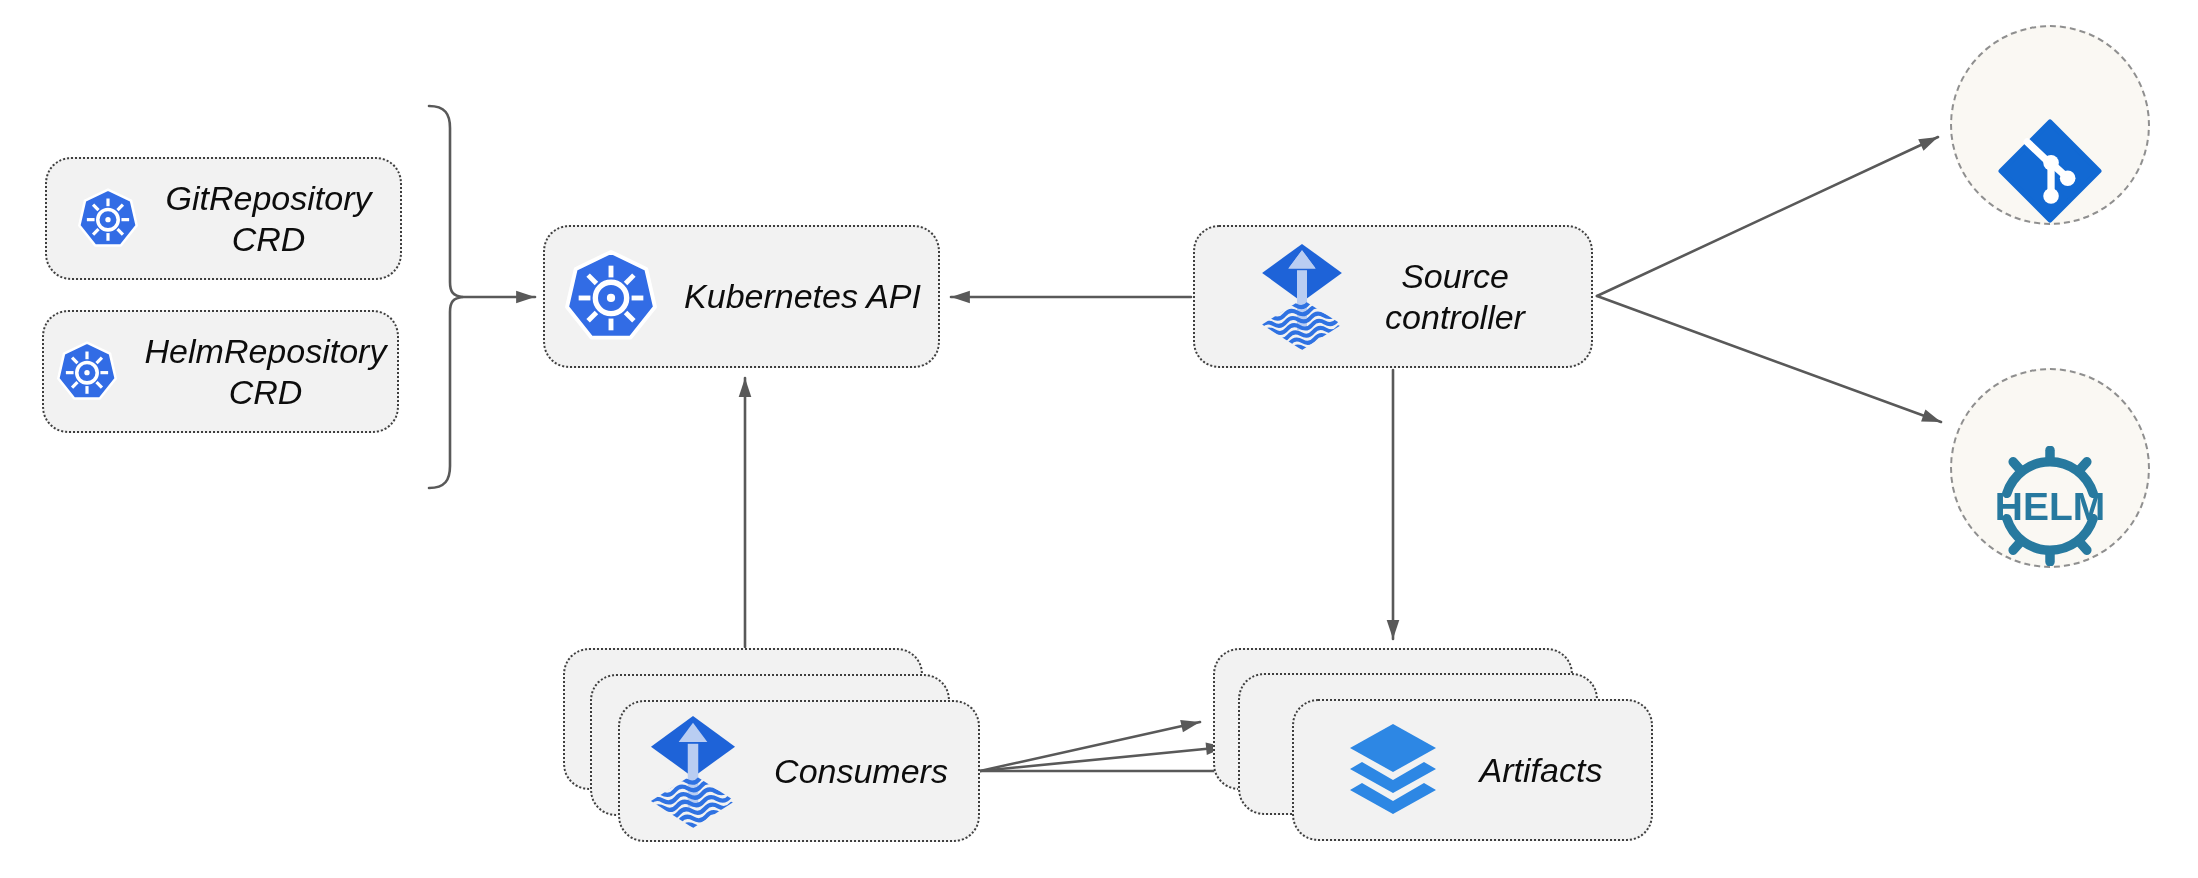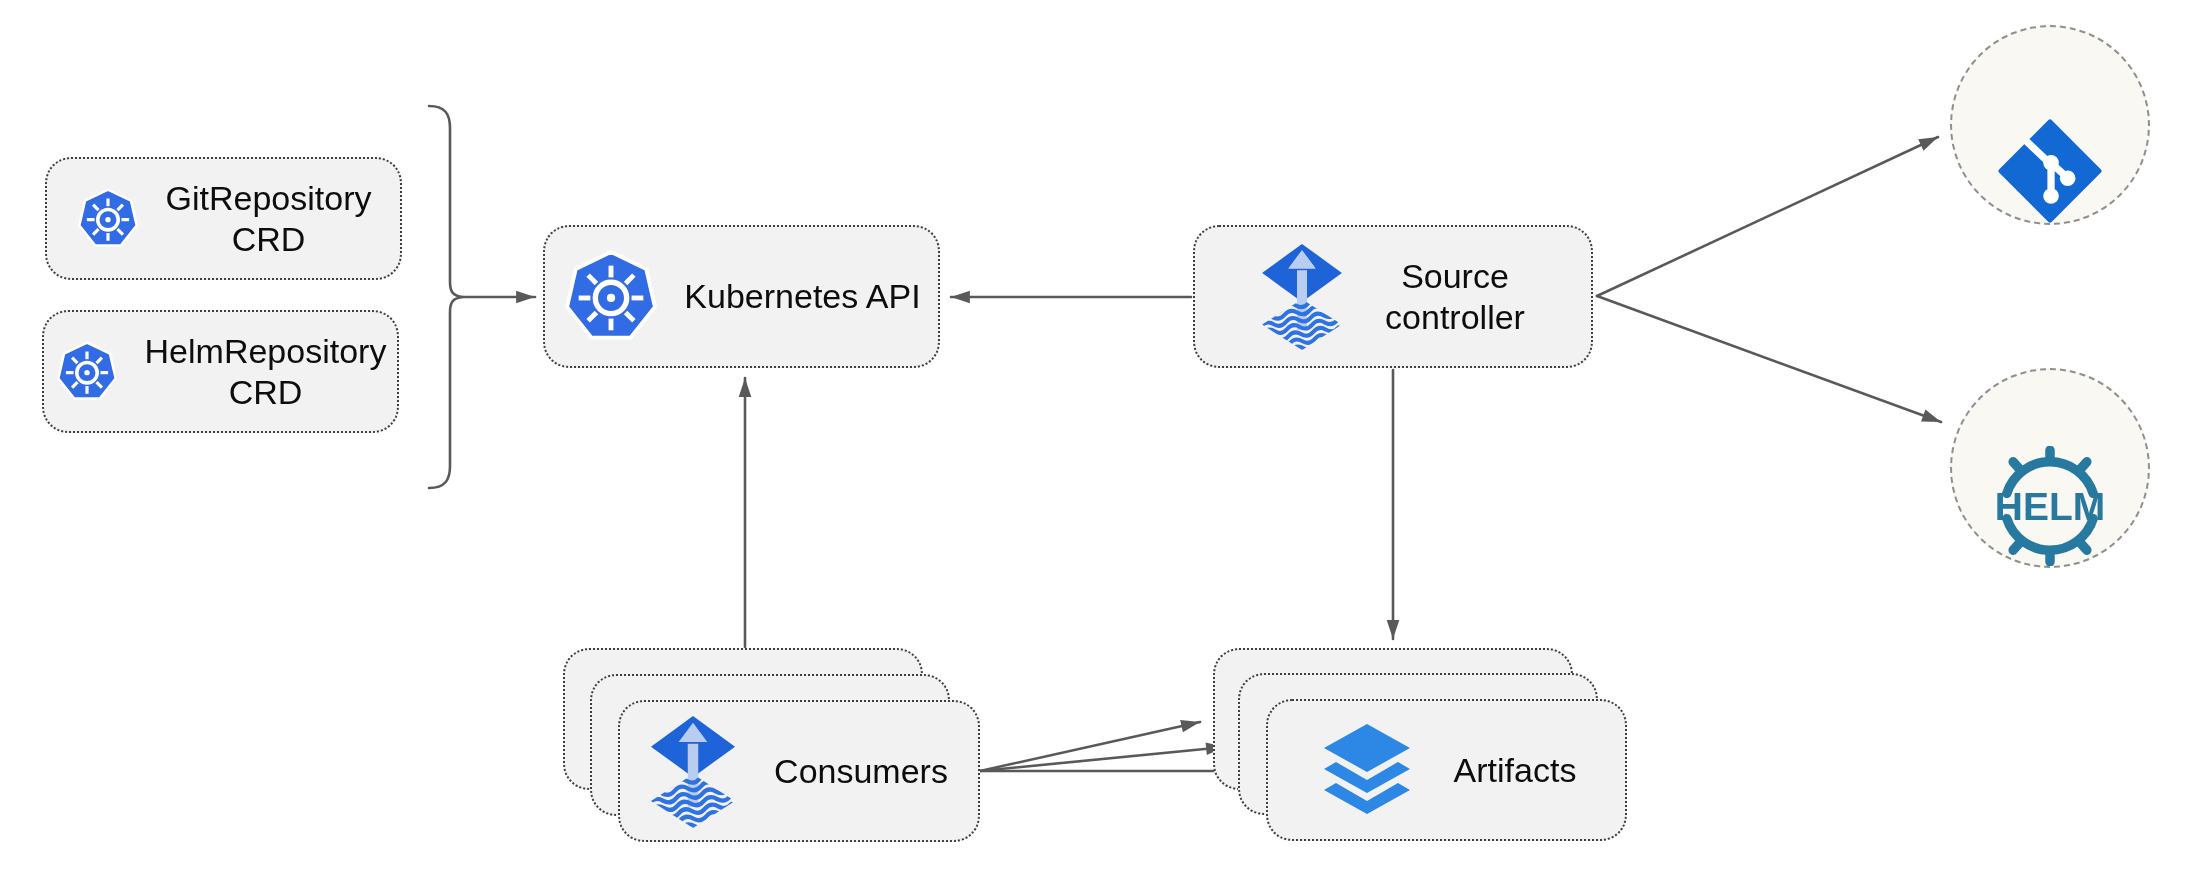--- a/index.html
+++ b/index.html
@@ -5,21 +5,21 @@
   html,body{margin:0;padding:0;background:#ffffff;}
   .canvas{
     position:relative;width:2198px;height:878px;background:#ffffff;
     font-family:"Liberation Sans",sans-serif;overflow:hidden;
   }
   .node{
     position:absolute;box-sizing:border-box;background:#f2f2f2;
     border:2px dotted #3e3e3e;border-radius:26px;
     display:flex;align-items:center;justify-content:center;gap:26px;
   }
-  .node .label{font-size:34px;color:#0d0d0d;text-align:center;line-height:1.18;}
+  .node .label{font-size:34px;color:#0d0d0d;text-align:center;line-height:1.18;font-style:italic;}
   .circle{
     position:absolute;box-sizing:border-box;background:#faf8f3;
     border:2.5px dashed #8f8f8f;border-radius:50%;
     display:flex;align-items:flex-end;justify-content:center;
   }
   .edges{position:absolute;left:0;top:0;width:2198px;height:878px;pointer-events:none;}
   svg{display:block;}
 </style>
 </head>
 <body>
@@ -190,21 +190,21 @@
           <path d="M0,108 q7,-6 14,0 q7,6 14,0 q7,-6 14,0 q7,6 14,0 q7,-6 14,0 q7,6 14,0"></path>
           <path d="M0,116 q7,-6 14,0 q7,6 14,0 q7,-6 14,0 q7,6 14,0 q7,-6 14,0 q7,6 14,0"></path>
         </g>
       </g>
     </svg>
     <div class="label">Consumers</div>
   </div>
 
   <div class="node" style="left:1213px;top:648px;width:360px;height:142px"></div>
   <div class="node" style="left:1238px;top:673px;width:360px;height:142px"></div>
-  <div class="node" style="left:1266px;top:699px;width:361px;height:142px;gap:37px">
+  <div class="node" style="left:1292px;top:699px;width:361px;height:142px;gap:37px">
     <svg width="100" height="96" viewBox="0 0 100 96">
       <path d="M50,2 L93,26 L50,50 L7,26 Z" fill="#2d87e4"></path>
       <path d="M7,47 L19,40 L50,58 L81,40 L93,47 L50,71 Z" fill="#2d87e4"></path>
       <path d="M7,68 L19,61 L50,79 L81,61 L93,68 L50,92 Z" fill="#2d87e4"></path>
     </svg>
     <div class="label">Artifacts</div>
   </div>
 
 </div>
 

